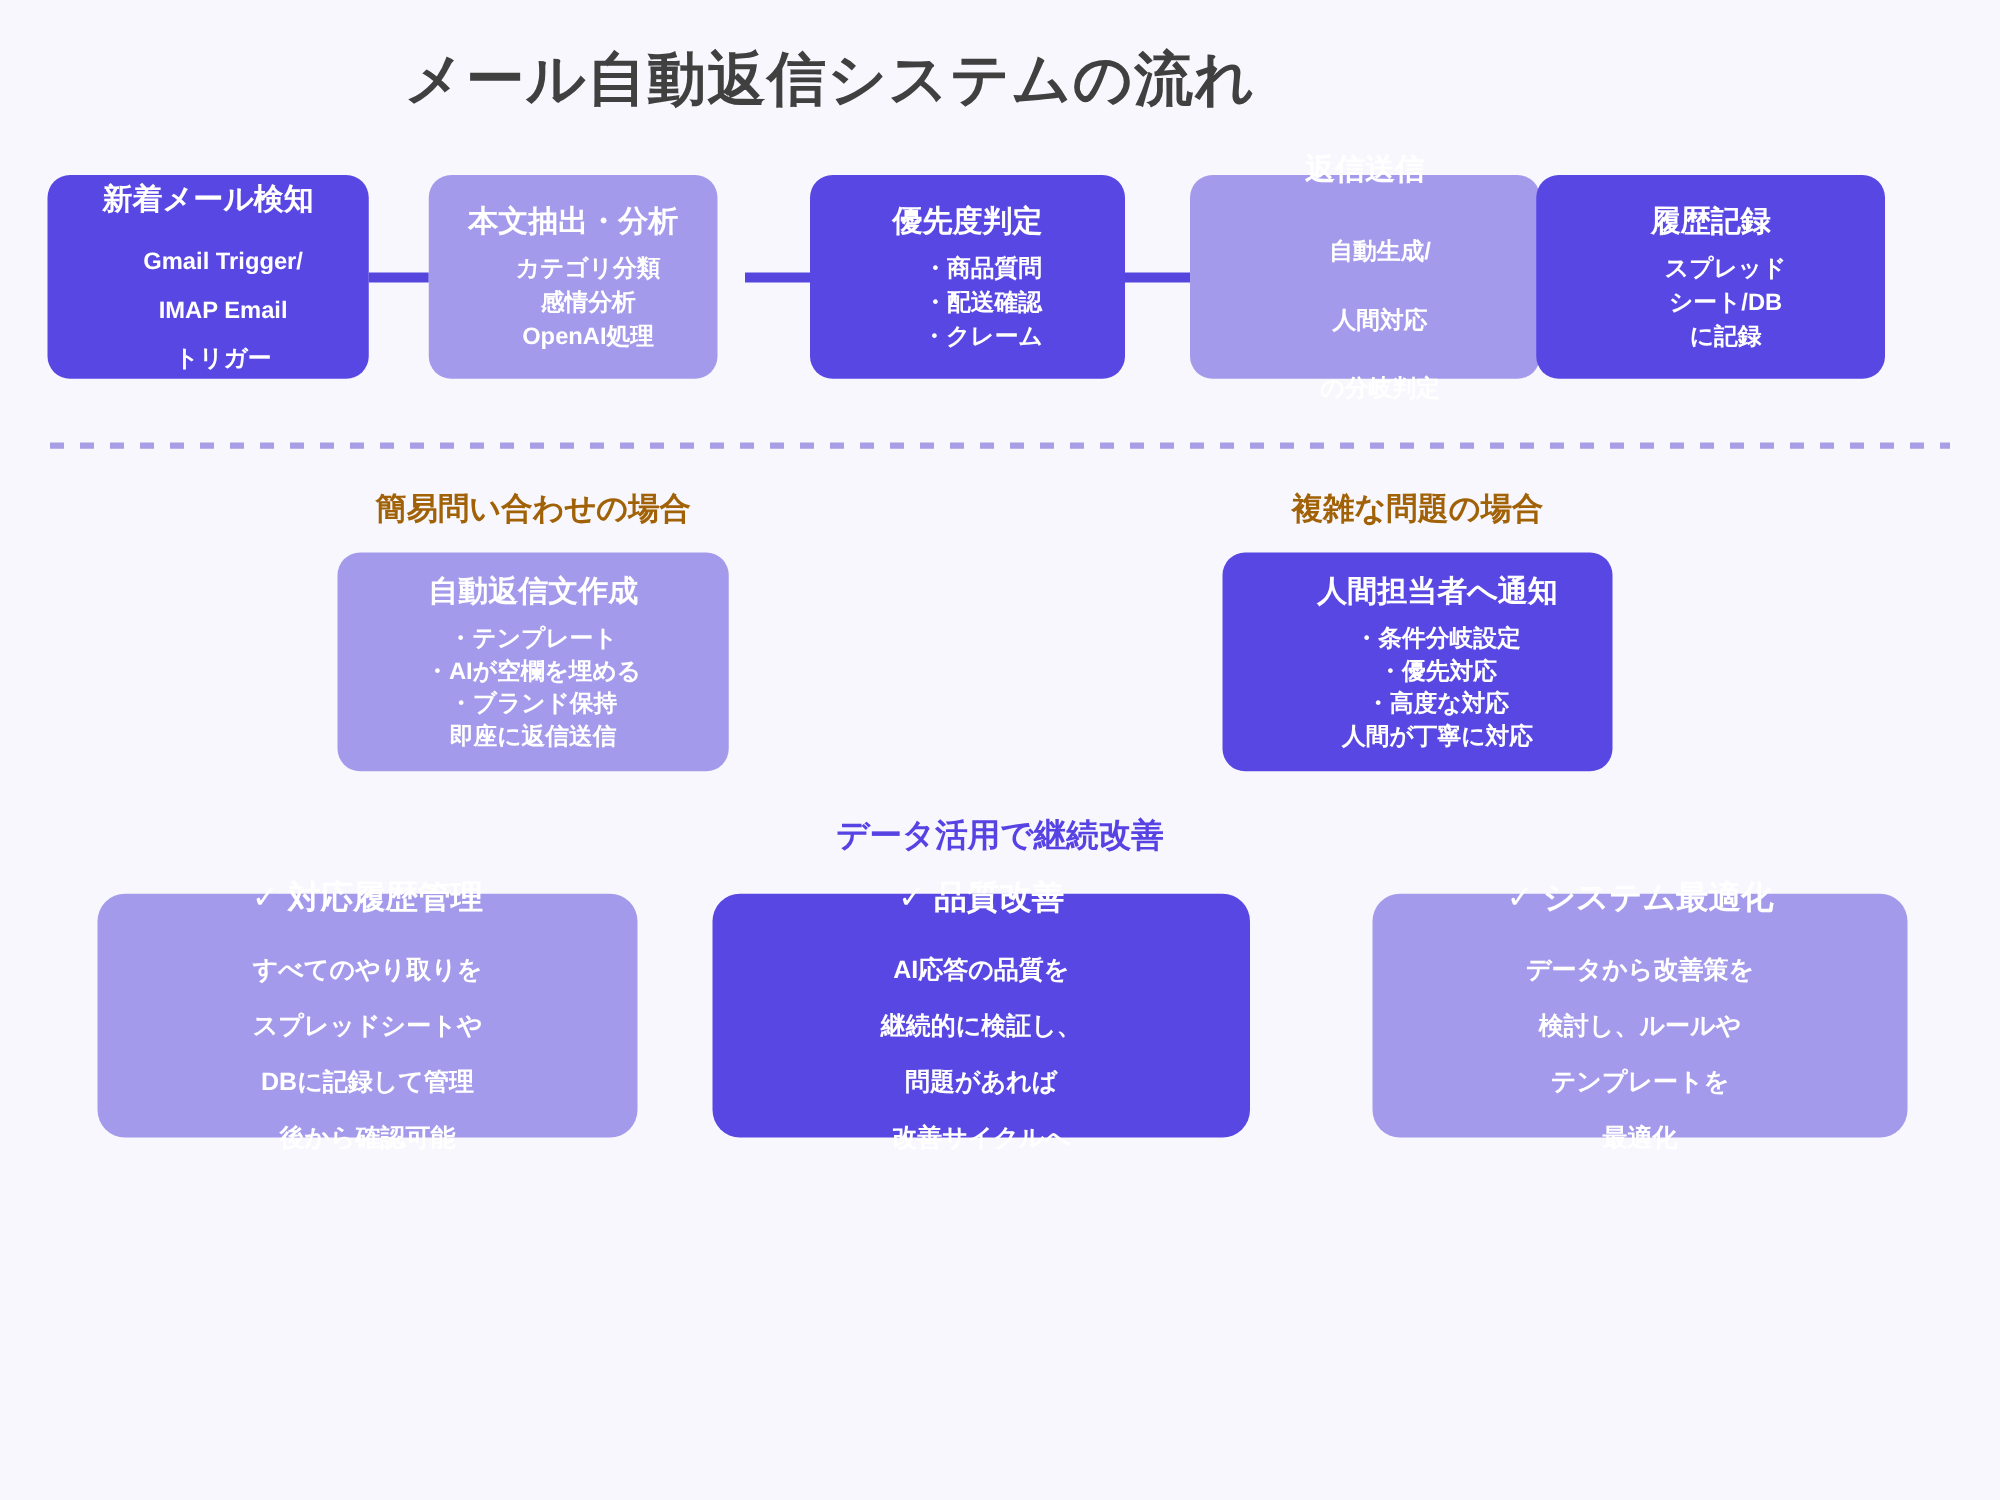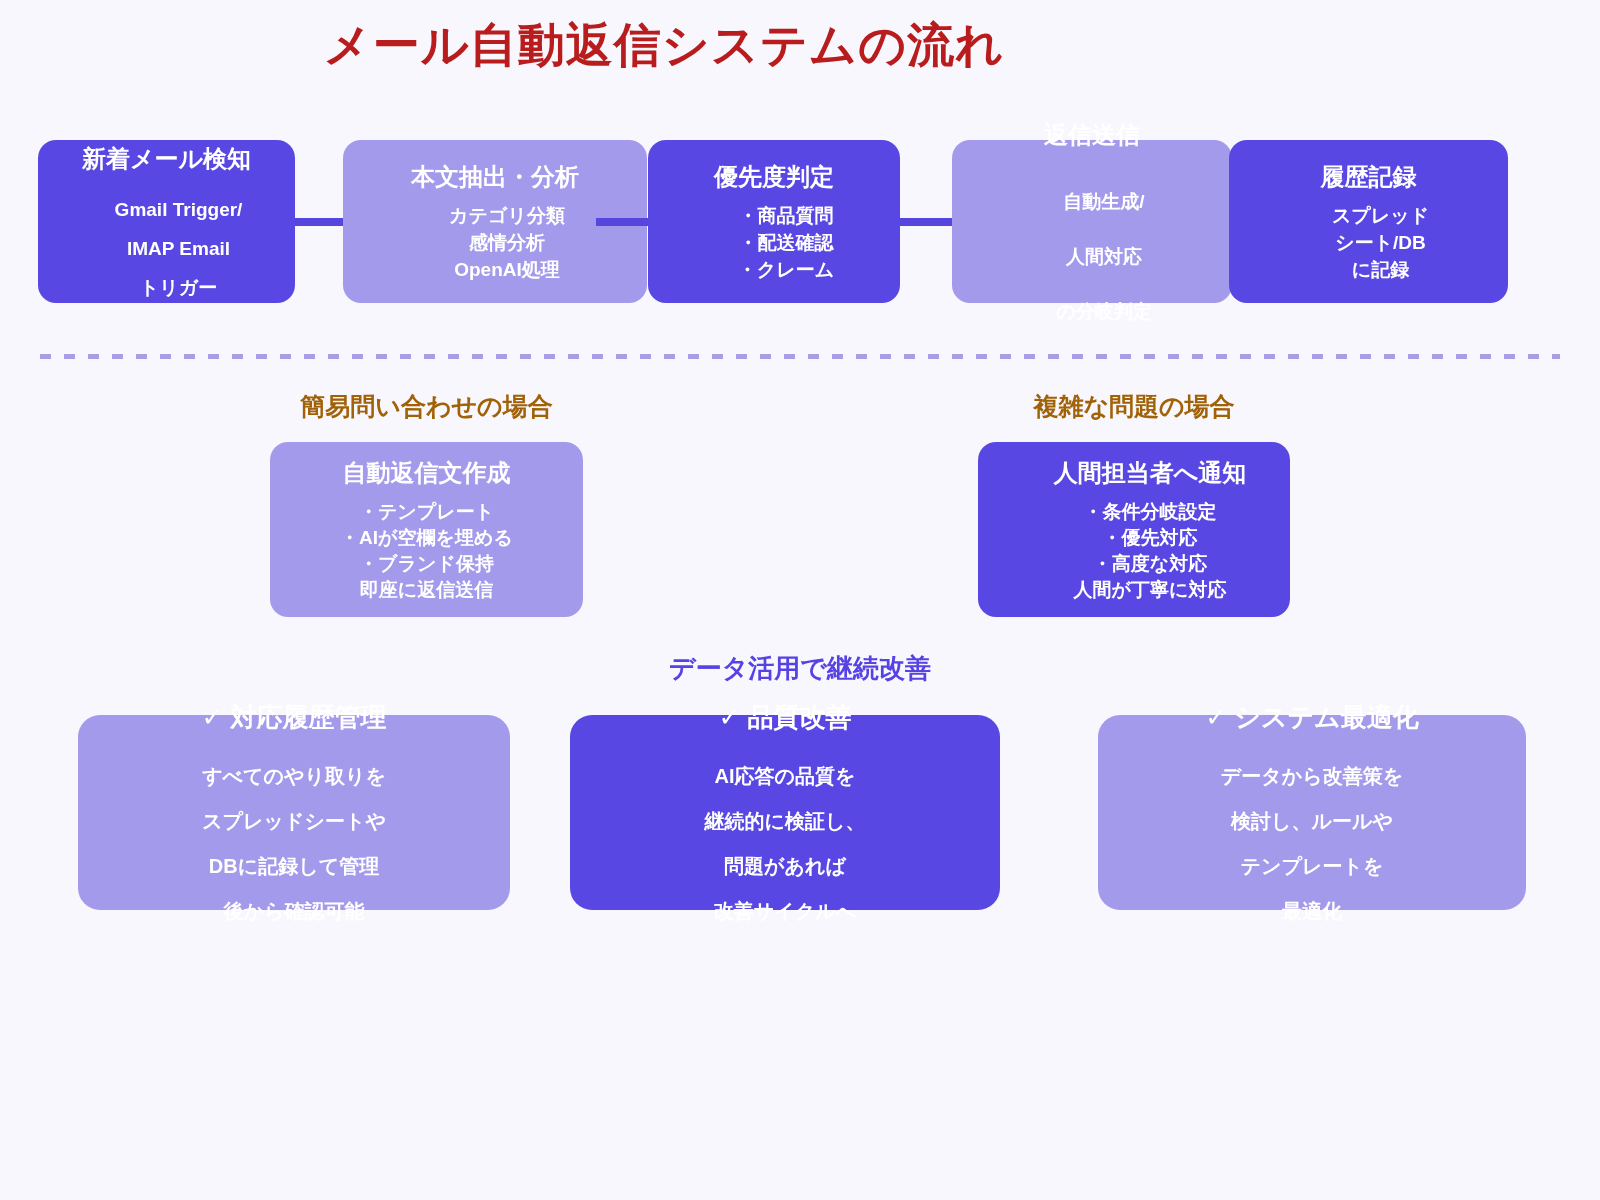--- a/index.html
+++ b/index.html
@@ -5,24 +5,24 @@
   html,body{margin:0;padding:0;}
   body{
     width:1600px;height:1200px;
     background:#f8f7fd;
     font-family:"Liberation Sans","DejaVu Sans",sans-serif;
     overflow:hidden;
   }
   .canvas{position:relative;width:1600px;height:1200px;}
 
   .main-title{
-    position:absolute;left:0;top:14px;width:1328px;
+    position:absolute;left:0;top:32px;width:1328px;
     text-align:center;
     font-size:47px;font-weight:700;
-    color:#b91c1c;
+    color:#404040;
     letter-spacing:1px;
   }
 
   
   .box{
     position:absolute;
     border-radius:18px;
     color:#ffffff;
     text-align:center;
     display:flex;flex-direction:column;justify-content:center;align-items:center;
@@ -78,21 +78,21 @@
 
   <div class="box dark flow-box" style="left:38px;width:257px;gap:12px;">
     <div class="box-title">新着メール検知</div>
     <div class="box-line">Gmail Trigger/</div>
     <div class="box-line">IMAP Email</div>
     <div class="box-line">トリガー</div>
   </div>
 
   <div class="connector" style="left:295px;width:48px;"></div>
 
-  <div class="box light flow-box" style="left:343px;width:304px;">
+  <div class="box light flow-box" style="left:343px;width:231px;">
     <div class="box-title">本文抽出・分析</div>
     <div class="box-line">カテゴリ分類</div>
     <div class="box-line">感情分析</div>
     <div class="box-line">OpenAI処理</div>
   </div>
 
   <div class="connector" style="left:596px;width:52px;"></div>
 
   <div class="box dark flow-box" style="left:648px;width:252px;">
     <div class="box-title">優先度判定</div>

